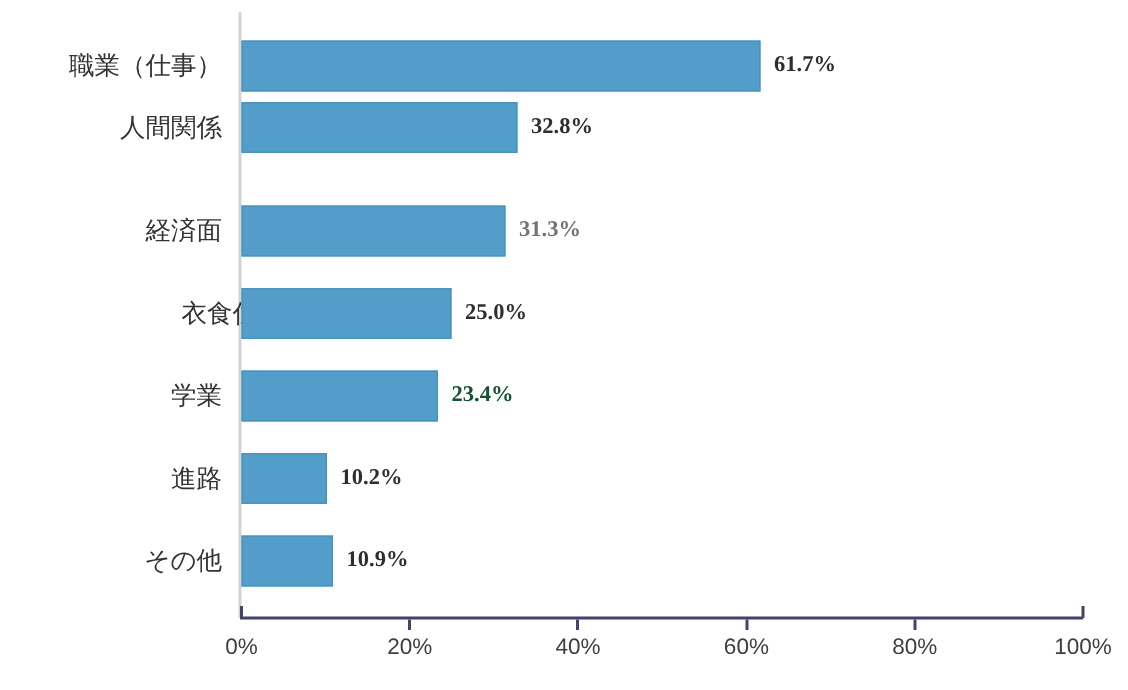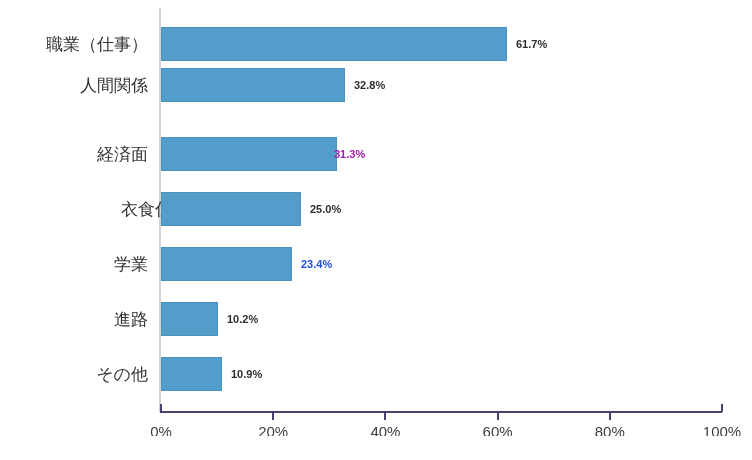--- a/index.html
+++ b/index.html
@@ -100,25 +100,25 @@
     height: 34px;
     background: #529dc9;
     box-sizing: border-box;
     border: 1px solid #4a93bd;
   }
 
   .bar-value {
     position: absolute;
     top: 50%;
     transform: translateY(-50%);
-    font-size: 11px;
+    font-size: 15px;
     font-weight: bold;
     color: #2e2e2e;
     white-space: nowrap;
-    font-family: Liberation Sans, sans-serif;
+    font-family: Liberation Serif, serif;
   }
 </style>
 </head>
 <body>
 
 <div id="chart-root">
   <div class="plot-area">
 
     <div class="y-axis-line"></div>
     <div class="x-axis-line"></div>
@@ -130,31 +130,31 @@
           <div class="bar-value" style="left: 516px; color: rgb(46, 46, 46);">61.7%</div>
         </div>
         <div class="bar-row" style="top: 68px;">
           <div class="cat-label">人間関係</div>
           <div class="bar" style="width: 184px; background: rgb(82, 157, 201); border-color: rgb(74, 147, 189);"></div>
           <div class="bar-value" style="left: 354px; color: rgb(46, 46, 46);">32.8%</div>
         </div>
         <div class="bar-row" style="top: 137px;">
           <div class="cat-label">経済面</div>
           <div class="bar" style="width: 176px; background: rgb(82, 157, 201); border-color: rgb(74, 147, 189);"></div>
-          <div class="bar-value" style="left: 334px; color: #a21caf; text-align: center;">31.3%</div>
+          <div class="bar-value" style="left: 346px; color: #737373; text-align: center;">31.3%</div>
         </div>
         <div class="bar-row" style="top: 192px; padding-left: 24px;">
           <div class="cat-label">衣食住</div>
           <div class="bar" style="width: 140px; background: rgb(82, 157, 201); border-color: rgb(74, 147, 189);"></div>
           <div class="bar-value" style="left: 310px; color: rgb(46, 46, 46);">25.0%</div>
         </div>
         <div class="bar-row" style="top: 247px;">
           <div class="cat-label">学業</div>
           <div class="bar" style="width: 131px; background: rgb(82, 157, 201); border-color: rgb(74, 147, 189);"></div>
-          <div class="bar-value" style="left: 301px; color: #1d4ed8; text-align: right;">23.4%</div>
+          <div class="bar-value" style="left: 301px; color: #14532d; text-align: right;">23.4%</div>
         </div>
         <div class="bar-row" style="top: 302px;">
           <div class="cat-label">進路</div>
           <div class="bar" style="width: 57px; background: rgb(82, 157, 201); border-color: rgb(74, 147, 189);"></div>
           <div class="bar-value" style="left: 227px; color: rgb(46, 46, 46);">10.2%</div>
         </div>
         <div class="bar-row" style="top: 357px;">
           <div class="cat-label">その他</div>
           <div class="bar" style="width: 61px; background: rgb(82, 157, 201); border-color: rgb(74, 147, 189);"></div>
           <div class="bar-value" style="left: 231px; color: rgb(46, 46, 46);">10.9%</div>

